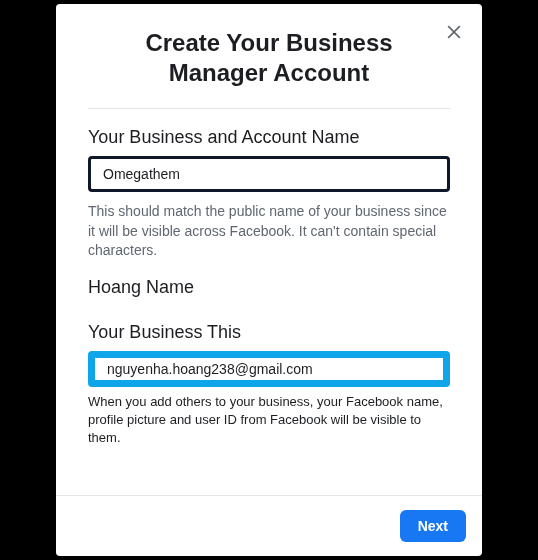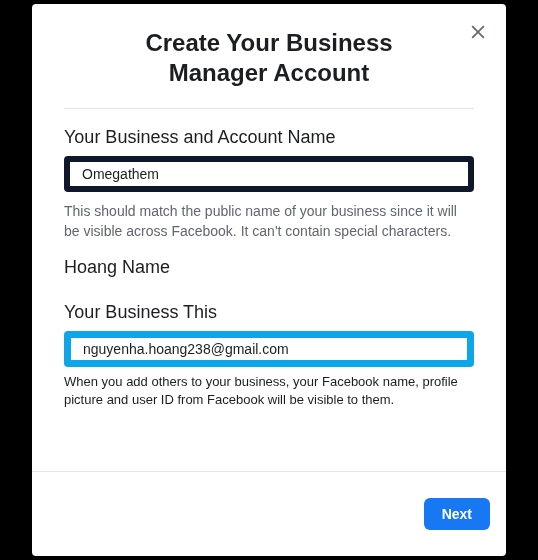--- a/index.html
+++ b/index.html
@@ -11,21 +11,21 @@
       font-family: Helvetica, Arial, sans-serif;
       background: #000;
       width: 538px;
       height: 560px;
       display: flex;
       align-items: center;
       justify-content: center;
     }
     .modal {
       background: #fff;
-      width: 474px;
+      width: 426px;
       height: 552px;
       border-radius: 4px;
       position: relative;
       display: flex;
       flex-direction: column;
     }
     .close-icon {
       position: absolute;
       top: 18px;
       right: 18px;
@@ -55,21 +55,21 @@
     }
     .field-label {
       font-size: 18px;
       font-weight: 400;
       color: #1c1e21;
       margin-bottom: 8px;
     }
     .field-input {
       width: 100%;
       height: 36px;
-      border: 6px solid #0f172a;
+      border: 3px solid #0f172a;
       border-radius: 4px;
       padding: 0 12px;
       font-size: 14px;
       color: #1c1e21;
       font-family: inherit;
       outline: none;
     }
     .field-input.focused {
       border: 7px solid #0ea5e9;
     }
@@ -84,21 +84,21 @@
       font-size: 13px;
       color: #1c1e21;
       line-height: 1.4;
       margin-top: 6px;
     }
     .field-group {
       margin-bottom: 0;
     }
     .footer {
       border-top: 1px solid #e4e6eb;
-      padding: 26px 16px;
+      padding: 14px 16px;
       display: flex;
       justify-content: flex-end;
     }
     .next-button {
       background: #1877f2;
       color: #fff;
       font-size: 14px;
       font-weight: 600;
       border: none;
       border-radius: 6px;

